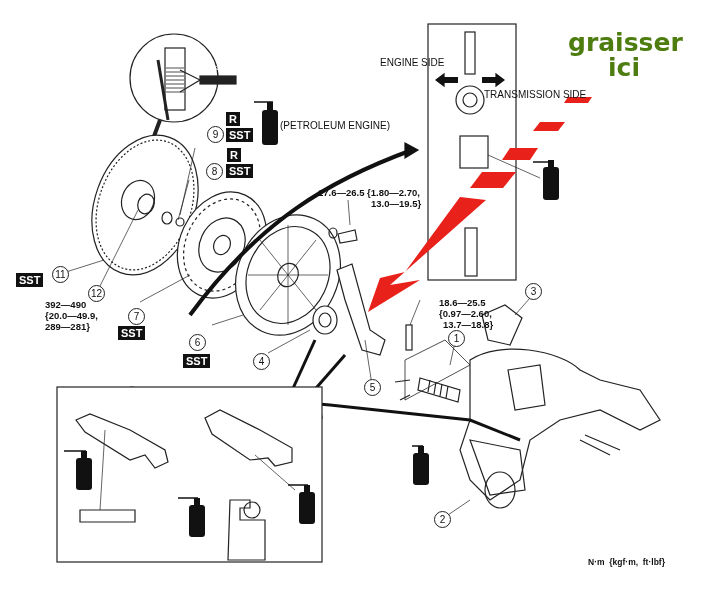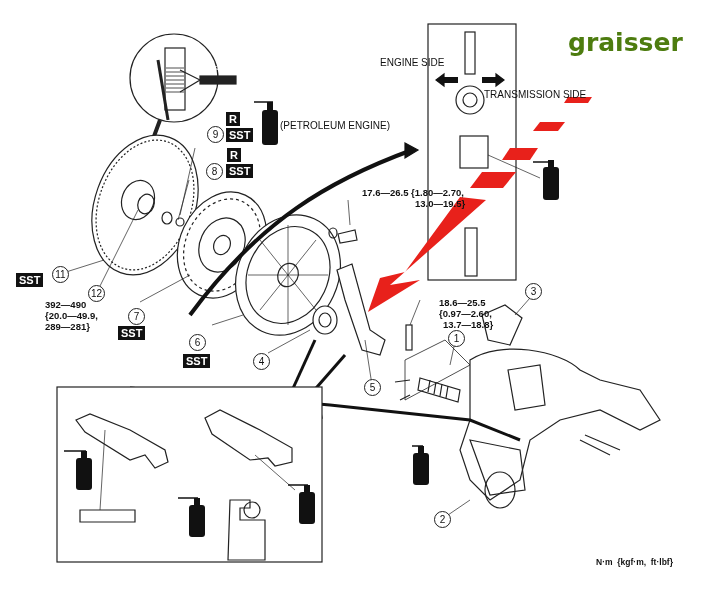--- a/index.html
+++ b/index.html
@@ -189,24 +189,25 @@
 <div class="callout" style="left:448px;top:330px;">1</div>
 <div class="callout" style="left:525px;top:283px;">3</div>
 <div class="callout" style="left:434px;top:511px;">2</div>
 
 <div class="badge" style="left:16px;top:273px;">SST</div>
 <div class="badge" style="left:118px;top:326px;">SST</div>
 <div class="badge" style="left:183px;top:354px;">SST</div>
 
 <div class="lbl tq" style="left:45px;top:300px;"><span>392—490</span><br><span>{20.0—49.9,</span><br><span>289—281}</span></div>
 
-<div class="lbl tq" style="left:318px;top:188px;margin-left:44px;"><span>17.6—26.5 {1.80—2.70,</span><br><span style="padding-left:53px">13.0—19.5}</span></div>
+<div class="lbl tq" style="left:318px;top:188px;"><span>17.6—26.5 {1.80—2.70,</span><br><span style="padding-left:53px">13.0—19.5}</span></div>
 
 <div class="lbl tq" style="left:439px;top:298px;"><span>18.6—25.5</span><br><span>{0.97—2.60,</span><br><span style="padding-left:4px">13.7—18.8}</span></div>
 
 <div class="lbl sm" style="left:380px;top:57px;font-weight:normal;">ENGINE SIDE</div>
 <div class="lbl sm" style="left:484px;top:57px;font-weight:normal;margin-top:32px;">TRANSMISSION SIDE</div>
 
 <div class="red-note" style="left:568px;top:30px;width:112px;">
   <div>graisser</div>
+  <div>ici</div>
 </div>
 
-<div class="lbl" style="left:588px;top:558px;font-size:8.5px;margin-left:8px;">N·m  {kgf·m,  ft·lbf}</div>
+<div class="lbl" style="left:588px;top:558px;font-size:8.5px;">N·m  {kgf·m,  ft·lbf}</div>
 
 </body></html>

